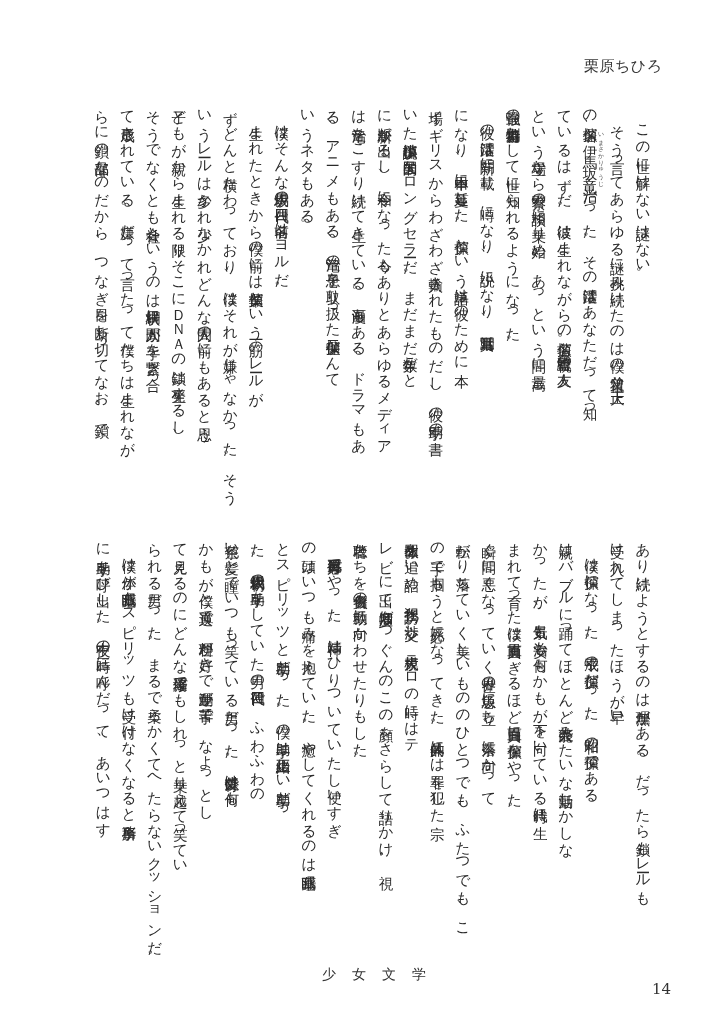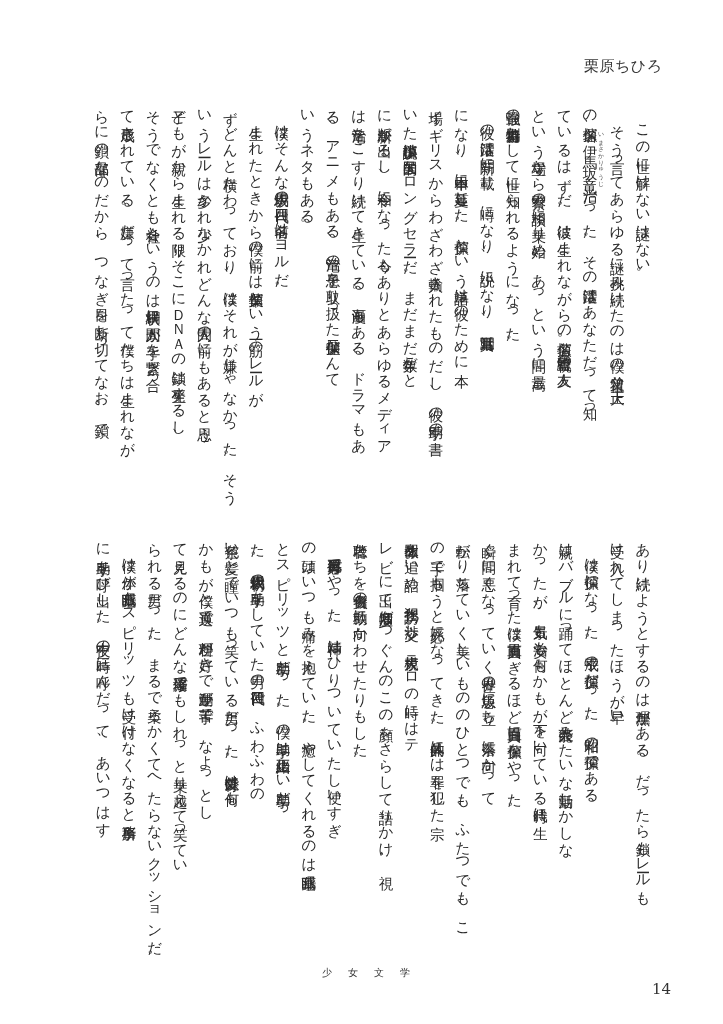--- a/index.html
+++ b/index.html
@@ -44,21 +44,21 @@
   }
   .line.indent { text-indent: 1em; }
   ruby rt {
     font-size: 6px;
     color: #444;
   }
   .footer-title {
     position: absolute;
     top: 966px;
     left: 322px;
-    font-size: 10px;
+    font-size: 14px;
     letter-spacing: 16px;
     color: #333;
     white-space: nowrap;
   }
   .page-number {
     position: absolute;
     top: 980px;
     left: 652px;
     font-size: 15px;
     color: #333;

